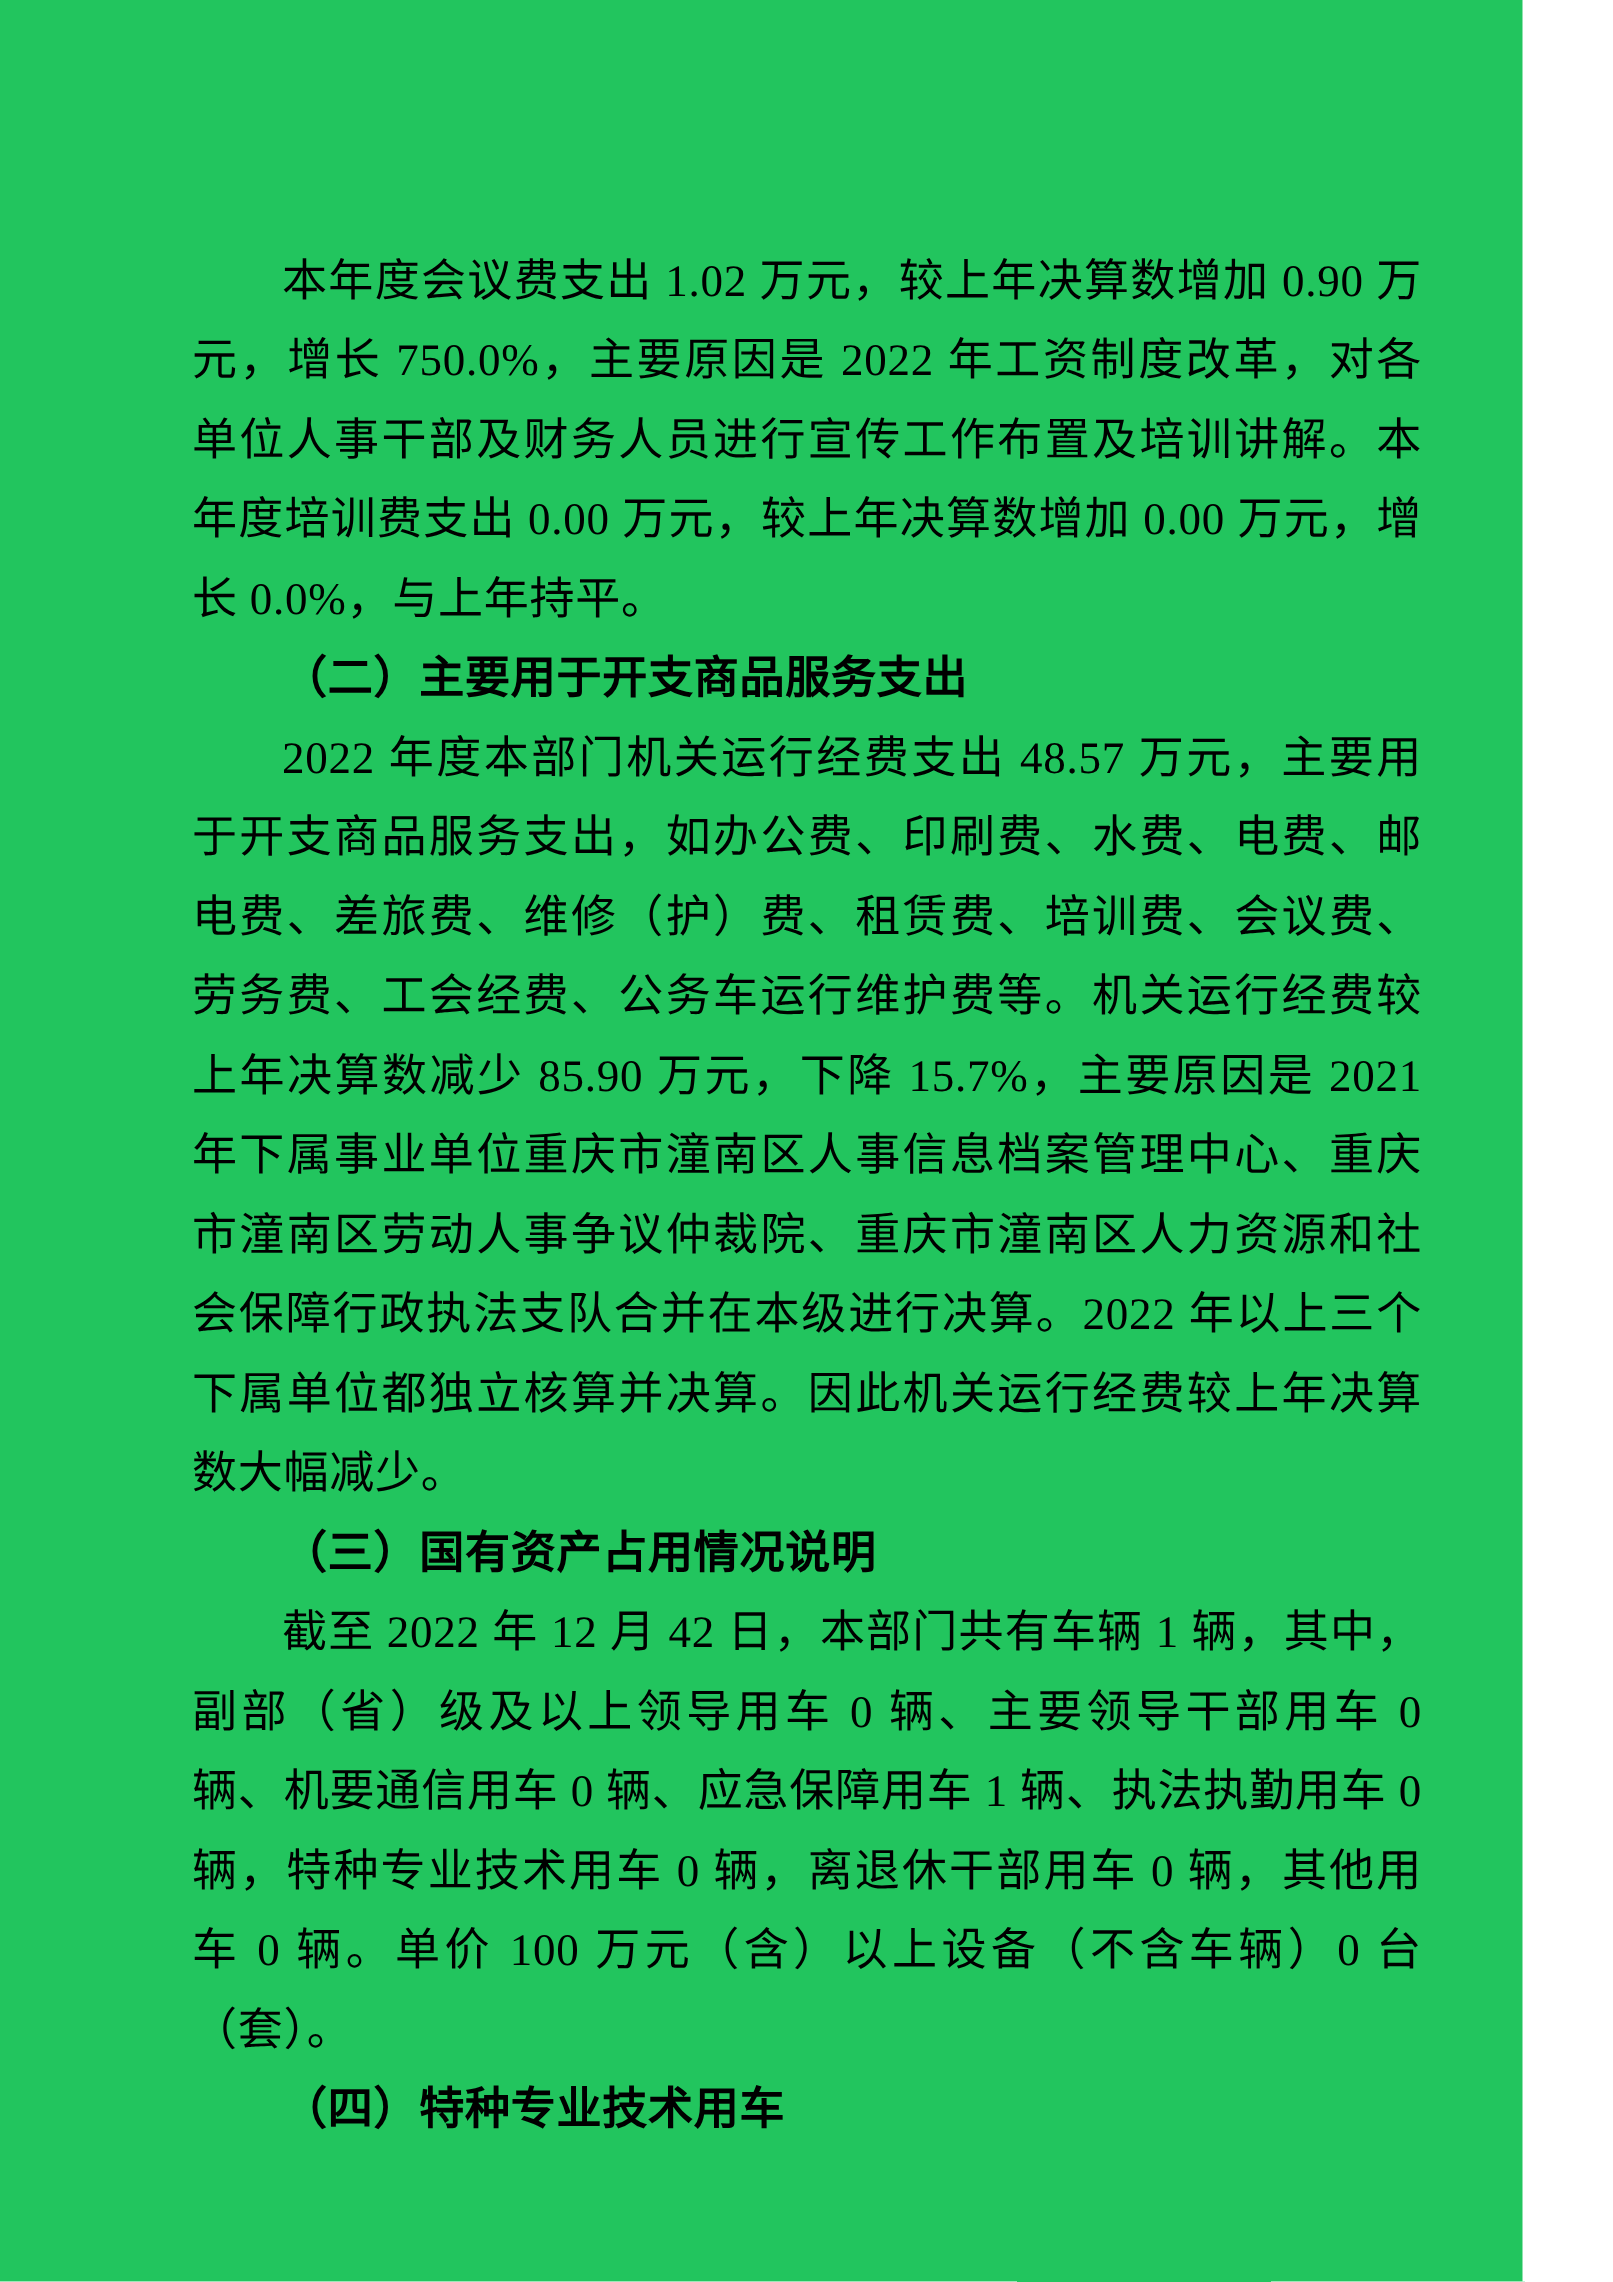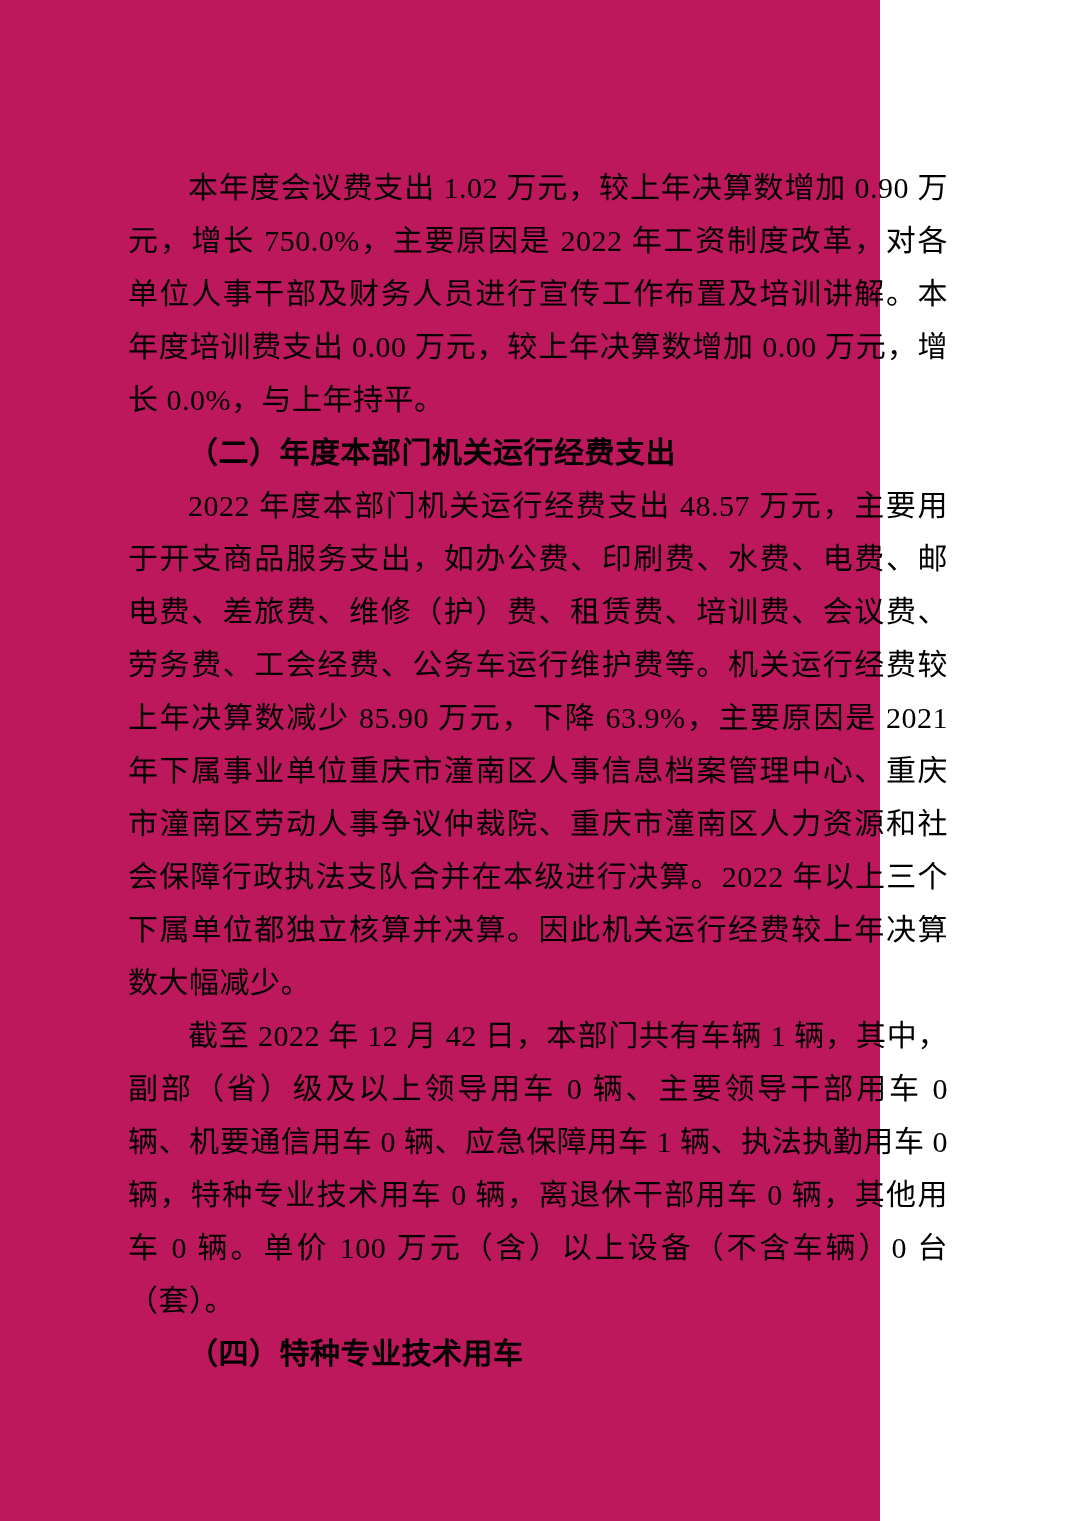--- a/index.html
+++ b/index.html
@@ -12,23 +12,23 @@
     height: 1521px;
     position: relative;
     font-family: "Liberation Serif", "DejaVu Serif", serif;
     color: #000000;
     overflow: hidden;
   }
   .page {
     position: absolute;
     top: 0;
     left: 0;
-    width: 880px;
+    width: 1015px;
     height: 1521px;
-    background: #be185d;
+    background: #22c55e;
   }
   .content {
     position: absolute;
     top: 161px;
     left: 128px;
     width: 820px;
   }
   .body-para {
     margin: 0;
     font-size: 30px;
@@ -46,18 +46,19 @@
     text-indent: 2em;
     letter-spacing: 0.5px;
   }
 </style>
 </head>
 <body>
 
 <div class="page">
   <main class="content">
     <p class="body-para">本年度会议费支出 1.02 万元，较上年决算数增加 0.90 万元，增长 750.0%，主要原因是 2022 年工资制度改革，对各单位人事干部及财务人员进行宣传工作布置及培训讲解。本年度培训费支出 0.00 万元，较上年决算数增加 0.00 万元，增长 0.0%，与上年持平。</p>
-    <p class="section-heading">（二）年度本部门机关运行经费支出</p>
-    <p class="body-para">2022 年度本部门机关运行经费支出 48.57 万元，主要用于开支商品服务支出，如办公费、印刷费、水费、电费、邮电费、差旅费、维修（护）费、租赁费、培训费、会议费、劳务费、工会经费、公务车运行维护费等。机关运行经费较上年决算数减少 85.90 万元，下降 63.9%，主要原因是 2021 年下属事业单位重庆市潼南区人事信息档案管理中心、重庆市潼南区劳动人事争议仲裁院、重庆市潼南区人力资源和社会保障行政执法支队合并在本级进行决算。2022 年以上三个下属单位都独立核算并决算。因此机关运行经费较上年决算数大幅减少。</p>
+    <p class="section-heading">（二）主要用于开支商品服务支出</p>
+    <p class="body-para">2022 年度本部门机关运行经费支出 48.57 万元，主要用于开支商品服务支出，如办公费、印刷费、水费、电费、邮电费、差旅费、维修（护）费、租赁费、培训费、会议费、劳务费、工会经费、公务车运行维护费等。机关运行经费较上年决算数减少 85.90 万元，下降 15.7%，主要原因是 2021 年下属事业单位重庆市潼南区人事信息档案管理中心、重庆市潼南区劳动人事争议仲裁院、重庆市潼南区人力资源和社会保障行政执法支队合并在本级进行决算。2022 年以上三个下属单位都独立核算并决算。因此机关运行经费较上年决算数大幅减少。</p>
+    <p class="section-heading">（三）国有资产占用情况说明</p>
     <p class="body-para">截至 2022 年 12 月 42 日，本部门共有车辆 1 辆，其中，副部（省）级及以上领导用车 0 辆、主要领导干部用车 0 辆、机要通信用车 0 辆、应急保障用车 1 辆、执法执勤用车 0 辆，特种专业技术用车 0 辆，离退休干部用车 0 辆，其他用车 0 辆。单价 100 万元（含）以上设备（不含车辆）0 台（套）。</p>
     <p class="section-heading">（四）特种专业技术用车</p>
   </main>
 </div>
 
 </body></html>

